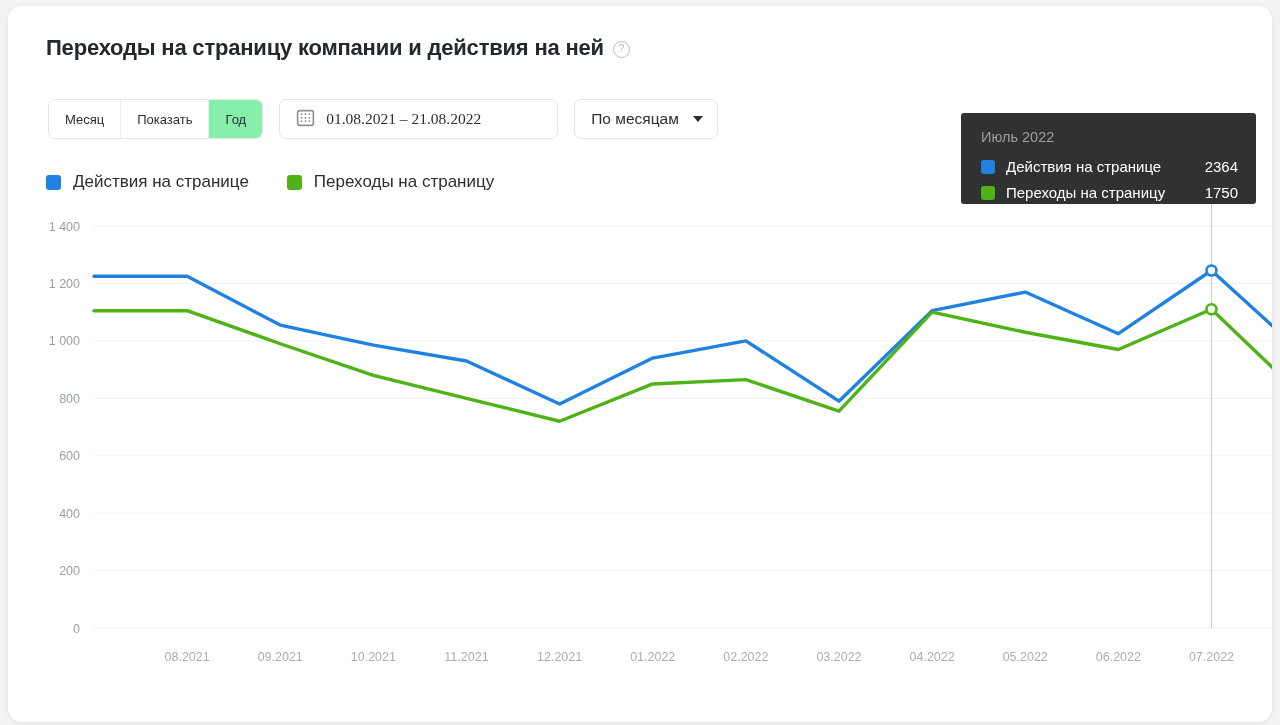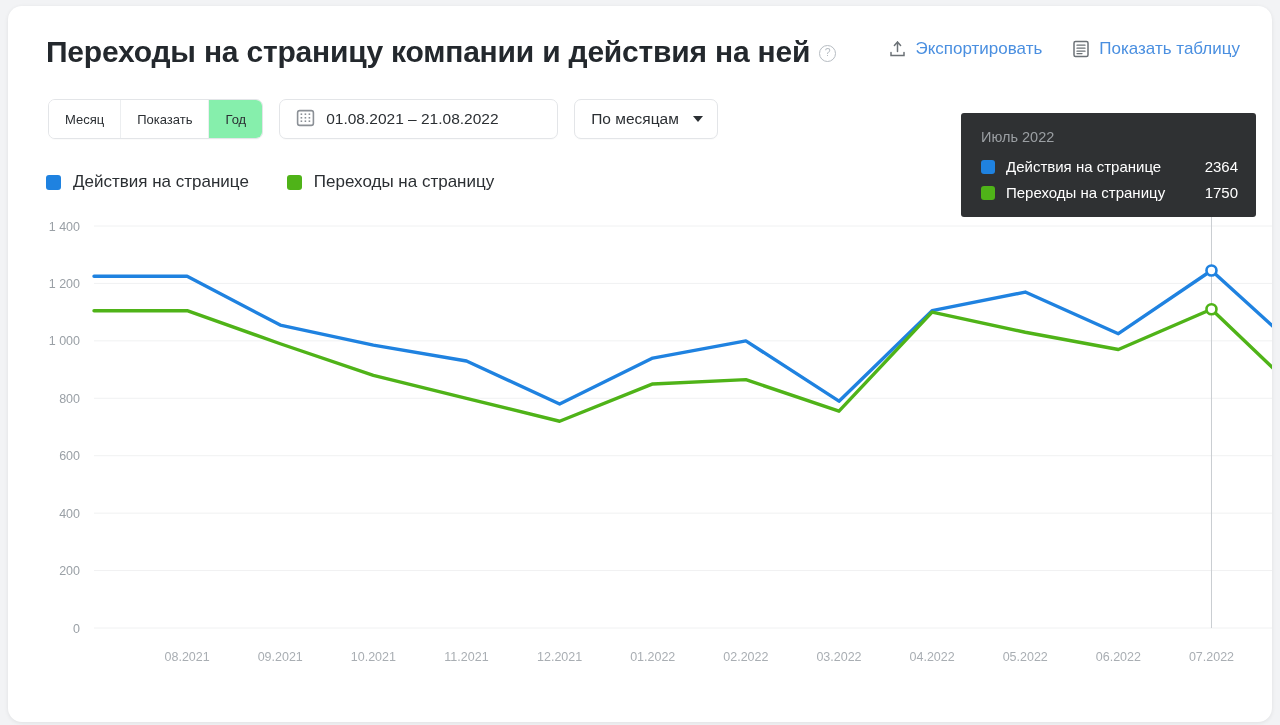--- a/index.html
+++ b/index.html
@@ -32,21 +32,21 @@
   }
   .title-row {
     position: absolute;
     left: 38px;
     top: 29px;
     display: flex;
     align-items: center;
     gap: 9px;
   }
   .page-title {
-    font-size: 30px;
+    font-size: 22px;
     font-weight: bold;
     color: #23282d;
     letter-spacing: -0.2px;
     white-space: nowrap;
   }
   .help-icon {
     width: 15px;
     height: 15px;
     border-radius: 50%;
     border: 1.3px solid #b6bcc2;
@@ -112,20 +112,21 @@
     align-items: center;
     gap: 11px;
     height: 38px;
     padding: 0 16px;
     border: 1px solid #e3e5e8;
     border-radius: 7px;
     background: #fff;
     min-width: 245px;
     cursor: pointer;
     box-shadow: 0 1px 1px rgba(0,0,0,0.02);
+    font-family: Liberation Serif, serif;
   }
   .daterange-text { font-size: 15.5px; color: #2b2f33; }
 
   .dropdown {
     display: flex;
     align-items: center;
     justify-content: space-between;
     gap: 14px;
     height: 38px;
     padding: 0 14px 0 16px;
@@ -179,21 +180,21 @@
   }
 
   
   .tooltip {
     position: absolute;
     left: 953px;
     top: 107px;
     width: 295px;
     background: #2f3133;
     border-radius: 3px;
-    padding: 16px 18px 16px 20px;
+    padding: 16px 18px 3px 20px;
     box-sizing: border-box;
     color: #ffffff;
   }
   .tt-title {
     font-size: 14.5px;
     color: #9b9fa3;
     margin-bottom: 13px;
   }
   .tt-row {
     display: flex;
@@ -210,41 +211,20 @@
 <body>
 
 <div id="app">
 
   <div class="header">
     <div class="title-row">
       <div class="page-title">Переходы на страницу компании и действия на ней</div>
       <div class="help-icon">?</div>
     </div>
 
-    <div class="header-actions">
-      <div class="action-link">
-        <span class="ic">
-          <svg width="17" height="18" viewBox="0 0 17 18">
-            <path d="M8.5 2 L5.4 5.4 M8.5 2 L11.6 5.4 M8.5 2 L8.5 11.5" fill="none" stroke="#6b7176" stroke-width="1.5" stroke-linecap="round"></path>
-            <path d="M2 12.5 L2 15.6 L15 15.6 L15 12.5" fill="none" stroke="#6b7176" stroke-width="1.5" stroke-linecap="round"></path>
-          </svg>
-        </span>
-        <span>Экспортировать</span>
-      </div>
-
-      <div class="action-link">
-        <span class="ic">
-          <svg width="18" height="18" viewBox="0 0 18 18">
-            <rect x="2" y="1.5" width="14" height="15" rx="1.5" fill="none" stroke="#6b7176" stroke-width="1.5"></rect>
-            <path d="M5 5.2 H13 M5 8.2 H13 M5 11.2 H13 M5 13.6 H10" stroke="#6b7176" stroke-width="1.3" stroke-linecap="round"></path>
-          </svg>
-        </span>
-        <span>Показать таблицу</span>
-      </div>
-    </div>
   </div>
 
   <div class="toolbar">
     <div class="segmented">
       <div class="seg-btn">Месяц</div>
       <div class="seg-btn">Показать</div>
       <div class="seg-btn active">Год</div>
     </div>
 
     <div class="daterange">

